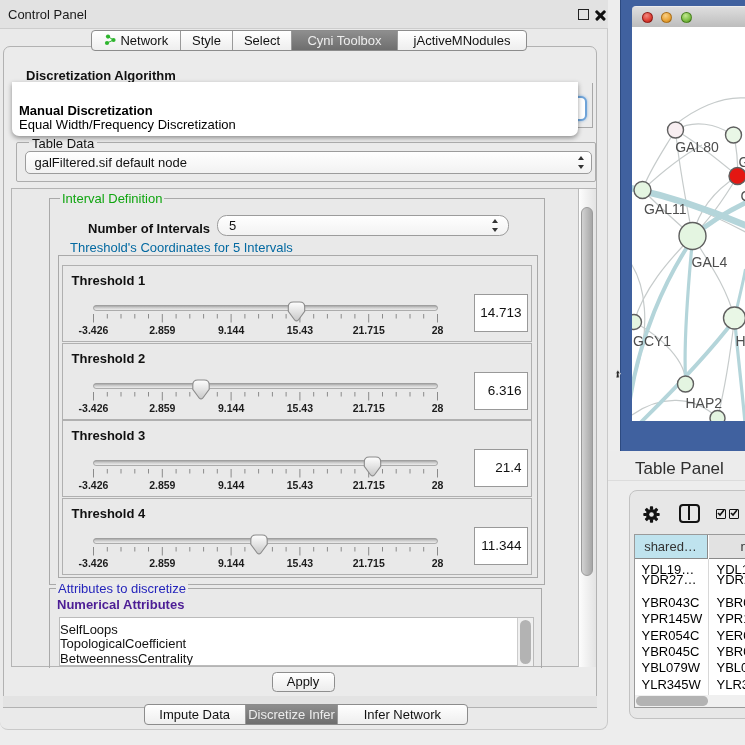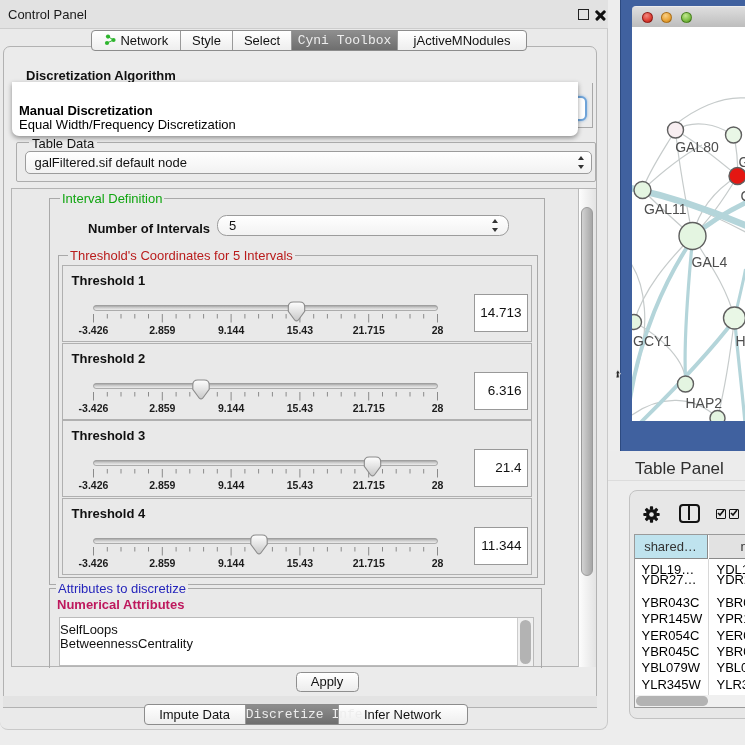--- a/index.html
+++ b/index.html
@@ -7,21 +7,21 @@
 #leftwin { left:0; top:0; width:608px; height:730px; background:#eaeaea; border-right:1px solid #c9c9c9; border-bottom:1px solid #c9c9c9; border-radius:0 0 8px 8px; }
 #titlebar { left:0; top:0; width:608px; height:29px; background:#e2e2e2; border-bottom:1px solid #cdcdcd; }
 #titlebar span { position:absolute; left:8px; top:7px; font-size:13px; color:#1a1a1a; }
 #icoSq { left:578px; top:9px; width:11px; height:11px; border:1.6px solid #222; }
 #icoX1,#icoX2 { left:594px; top:13.5px; width:13px; height:2.6px; background:#111; border-radius:1px; }
 #icoX1 { transform:rotate(45deg); } #icoX2 { transform:rotate(-45deg); }
 #innerbox { left:2.5px; top:46px; width:594px; height:662px; border:1px solid #b2b2b2; border-radius:7px; background:#ebebeb; }
 .seg { position:absolute; height:21px; border:1px solid #8c8c8c; border-radius:4px; background:linear-gradient(#ffffff,#eeeeee); display:flex; }
 .seg div { font-size:13px; color:#111; line-height:19px; text-align:center; border-right:1px solid #9a9a9a; white-space:nowrap; }
 .seg div:last-child { border-right:none; }
-.seg .dark { background:linear-gradient(#8e8e8e,#6e6e6e); color:#ededed;font-family:Liberation Mono, monospace; }
+.seg .dark { background:linear-gradient(#8e8e8e,#6e6e6e); color:#ededed; }
 #topseg { left:91px; top:29.5px; width:436px; }
 #botseg { left:143.5px; top:704px; width:324px; }
 #disclab { left:26px; top:68px; font-size:13px; font-weight:bold; color:#111; }
 #dafrag { left:592px; top:83px; width:1px; height:44px; background:#a8a8a8; }
 #dafrag2 { left:578px; top:127px; width:15px; height:1px; background:#a8a8a8; }
 #focusring { left:500px; top:96px; width:87px; height:25px; border:2.6px solid #6ea3d8; border-radius:6px; background:#fff; box-shadow:0 0 3px #8ab4e0; }
 #overlay { left:12px; top:81.5px; width:566px; height:54px; background:#fff; border-radius:0 0 7px 7px; box-shadow:0 2px 5px rgba(0,0,0,0.4); z-index:30; }
 #overlay .hint { position:absolute; left:0; right:0; top:6px; text-align:center; color:#b4b4b4; font-size:13px; }
 #overlay .it1 { position:absolute; left:7px; top:21px; font-size:13px; font-weight:bold; color:#000; }
 #overlay .it2 { position:absolute; left:7px; top:35.5px; font-size:13px; color:#000; }
@@ -35,33 +35,33 @@
 #scrollpane { left:11px; top:188px; width:585px; height:479px; border:1px solid #b4b4b4; background:#e9e9e9; }
 #vsb { left:577.5px; top:189px; width:18px; height:478px; background:linear-gradient(90deg,#fdfdfd,#e3e3e3); border-left:1px solid #bbb; }
 #vsbthumb { left:580.5px; top:207px; width:12px; height:369px; background:linear-gradient(90deg,#d2d2d2,#a6a6a6); border:1px solid #9a9a9a; border-radius:6px; }
 fieldset,.fset { position:absolute; border:1px solid #a9a9a9; }
 .fleg { position:absolute; font-size:13px; background:#e9e9e9; padding:0 2px; }
 #fs1 { left:49px; top:198px; width:496px; height:387px; }
 #fs1lab { left:60px; top:191px; color:#10a510; }
 #nilab { left:88px; top:221px; font-size:13px; font-weight:bold; color:#111; }
 #spin { left:217px; top:215px; width:292px; height:21px; border-radius:9.5px; line-height:19px; padding-left:11px; }
 #fs2 { left:57.5px; top:254.5px; width:480px; height:323px; }
-#fs2lab { left:68px; top:248px; color:#b91c1c; }
+#fs2lab { left:68px; top:240px; color:#0369a1; }
 .thp { position:absolute; width:470px; height:77px; border:1px solid #b0b0b0; background:#e9e9e9; }
 .thlab { position:absolute; left:9px; top:7px; font-size:13px; font-weight:bold; color:#111; }
 .valbox { position:absolute; left:411px; top:28px; width:54px; height:38px; background:#fff; border:1px solid #999; font-size:13.5px; color:#111; text-align:right; line-height:36px; padding-right:5px; }
 #fs3 { left:49px; top:587.5px; width:493px; height:80px; border-bottom:none; }
 #fs3lab { left:56px; top:581px; color:#2525bb; background:#ebebeb; }
-#nalab { left:57px; top:597px; font-size:13px; font-weight:bold; color:#be185d; }
+#nalab { left:57px; top:597px; font-size:13px; font-weight:bold; color:#4c1d95; }
 #attlist { left:59px; top:616.5px; width:475px; height:49.5px; background:#fff; border:1px solid #bbb; overflow:hidden; }
 #attlist  div { font-size:13px; color:#111; padding-left:0; line-height:14.8px; }
 #attlist { padding-top:5px; }
 #alsb { left:517px; top:617.5px; width:16px; height:48px; background:#f0f0f0; border-left:1px solid #ccc; }
 #alsbthumb { left:519.5px; top:620px; width:11px; height:44px; background:#b3b3b3; border-radius:5.5px; }
-#applybtn { left:271.5px; top:671.5px; width:63px; height:20px; background:linear-gradient(#ffffff,#ececec); border:1px solid #8e8e8e; border-radius:4.5px; font-size:13px; color:#111; text-align:center; line-height:18px;margin-left:24px; }
+#applybtn { left:271.5px; top:671.5px; width:63px; height:20px; background:linear-gradient(#ffffff,#ececec); border:1px solid #8e8e8e; border-radius:4.5px; font-size:13px; color:#111; text-align:center; line-height:18px; }
 #botband { left:2.5px; top:696px; width:594px; height:12px; background:#e3e3e3; border-bottom:1px solid #b2b2b2; }
 #netwin { left:620px; top:0; width:125px; height:450.5px; background:#40619f; border-left:1px solid #2d4a80; }
 #nettitle { left:631.5px; top:5.5px; width:113.5px; height:21.5px; background:linear-gradient(#dedede,#bdbdbd); border-radius:4px 0 0 0; border-top:1px solid #ececec; }
 .tl { position:absolute; width:11.4px; height:11.4px; border-radius:50%; top:12px; }
 #netcanvas { left:631.5px; top:27px; width:113.5px; height:394px; background:#fff; overflow:hidden; }
 #tpstrip { left:608px; top:450.5px; width:137px; height:30.5px; background:#ececec; border-bottom:1px solid #dcdcdc; }
 #tpstrip span { position:absolute; left:27px; top:8px; font-size:17px; color:#2e2e2e; }
 #tablewidget { left:629px; top:490px; width:130px; height:229px; background:#e7e7e7; border:1px solid #c2c2c2; border-radius:8px 0 0 8px; }
 #colicon { left:678.5px; top:504px; width:21px; height:19px; border:2.4px solid #131313; border-radius:4px; }
 #colicon div { position:absolute; left:7.3px; top:0; width:2.4px; height:14.2px; background:#131313; }
@@ -315,20 +315,21 @@
       <text x="374.5" y="68" text-anchor="middle" font-size="10.5" font-weight="bold" fill="#1c1c1c">28</text>
       <path d="M 187.8,45.2 L 187.8,41 Q 187.8,36 192.8,36 L 199.2,36 Q 204.2,36 204.2,41 L 204.2,45.2 L 197.7,54.2 Q 196.0,55.6 194.3,54.2 Z" fill="url(#thumbg)" stroke="#8b8b8b" stroke-width="1.1"></path>
     </svg>
   <div class="valbox">11.344</div>
 </div>
 <div class="fset" id="fs3"></div>
 <div class="fleg" id="fs3lab">Attributes to discretize</div>
 <div class="abs" id="nalab">Numerical Attributes</div>
 <div class="abs" id="attlist">
     <div>SelfLoops</div>
+    <div>TopologicalCoefficient</div>
     <div>BetweennessCentrality</div>
   </div>
 <div class="abs" id="alsb"></div>
 <div class="abs" id="alsbthumb"></div>
 <div class="abs" id="botband"></div>
 <div class="abs" id="applybtn">Apply</div>
 <div class="seg" id="botseg">
   <div style="width:102px;line-height:20px;">Impute Data</div>
   <div class="dark" style="width:93px;line-height:20px;">Discretize Infer</div>
   <div style="width:129px;line-height:20px;">Infer Network</div>

